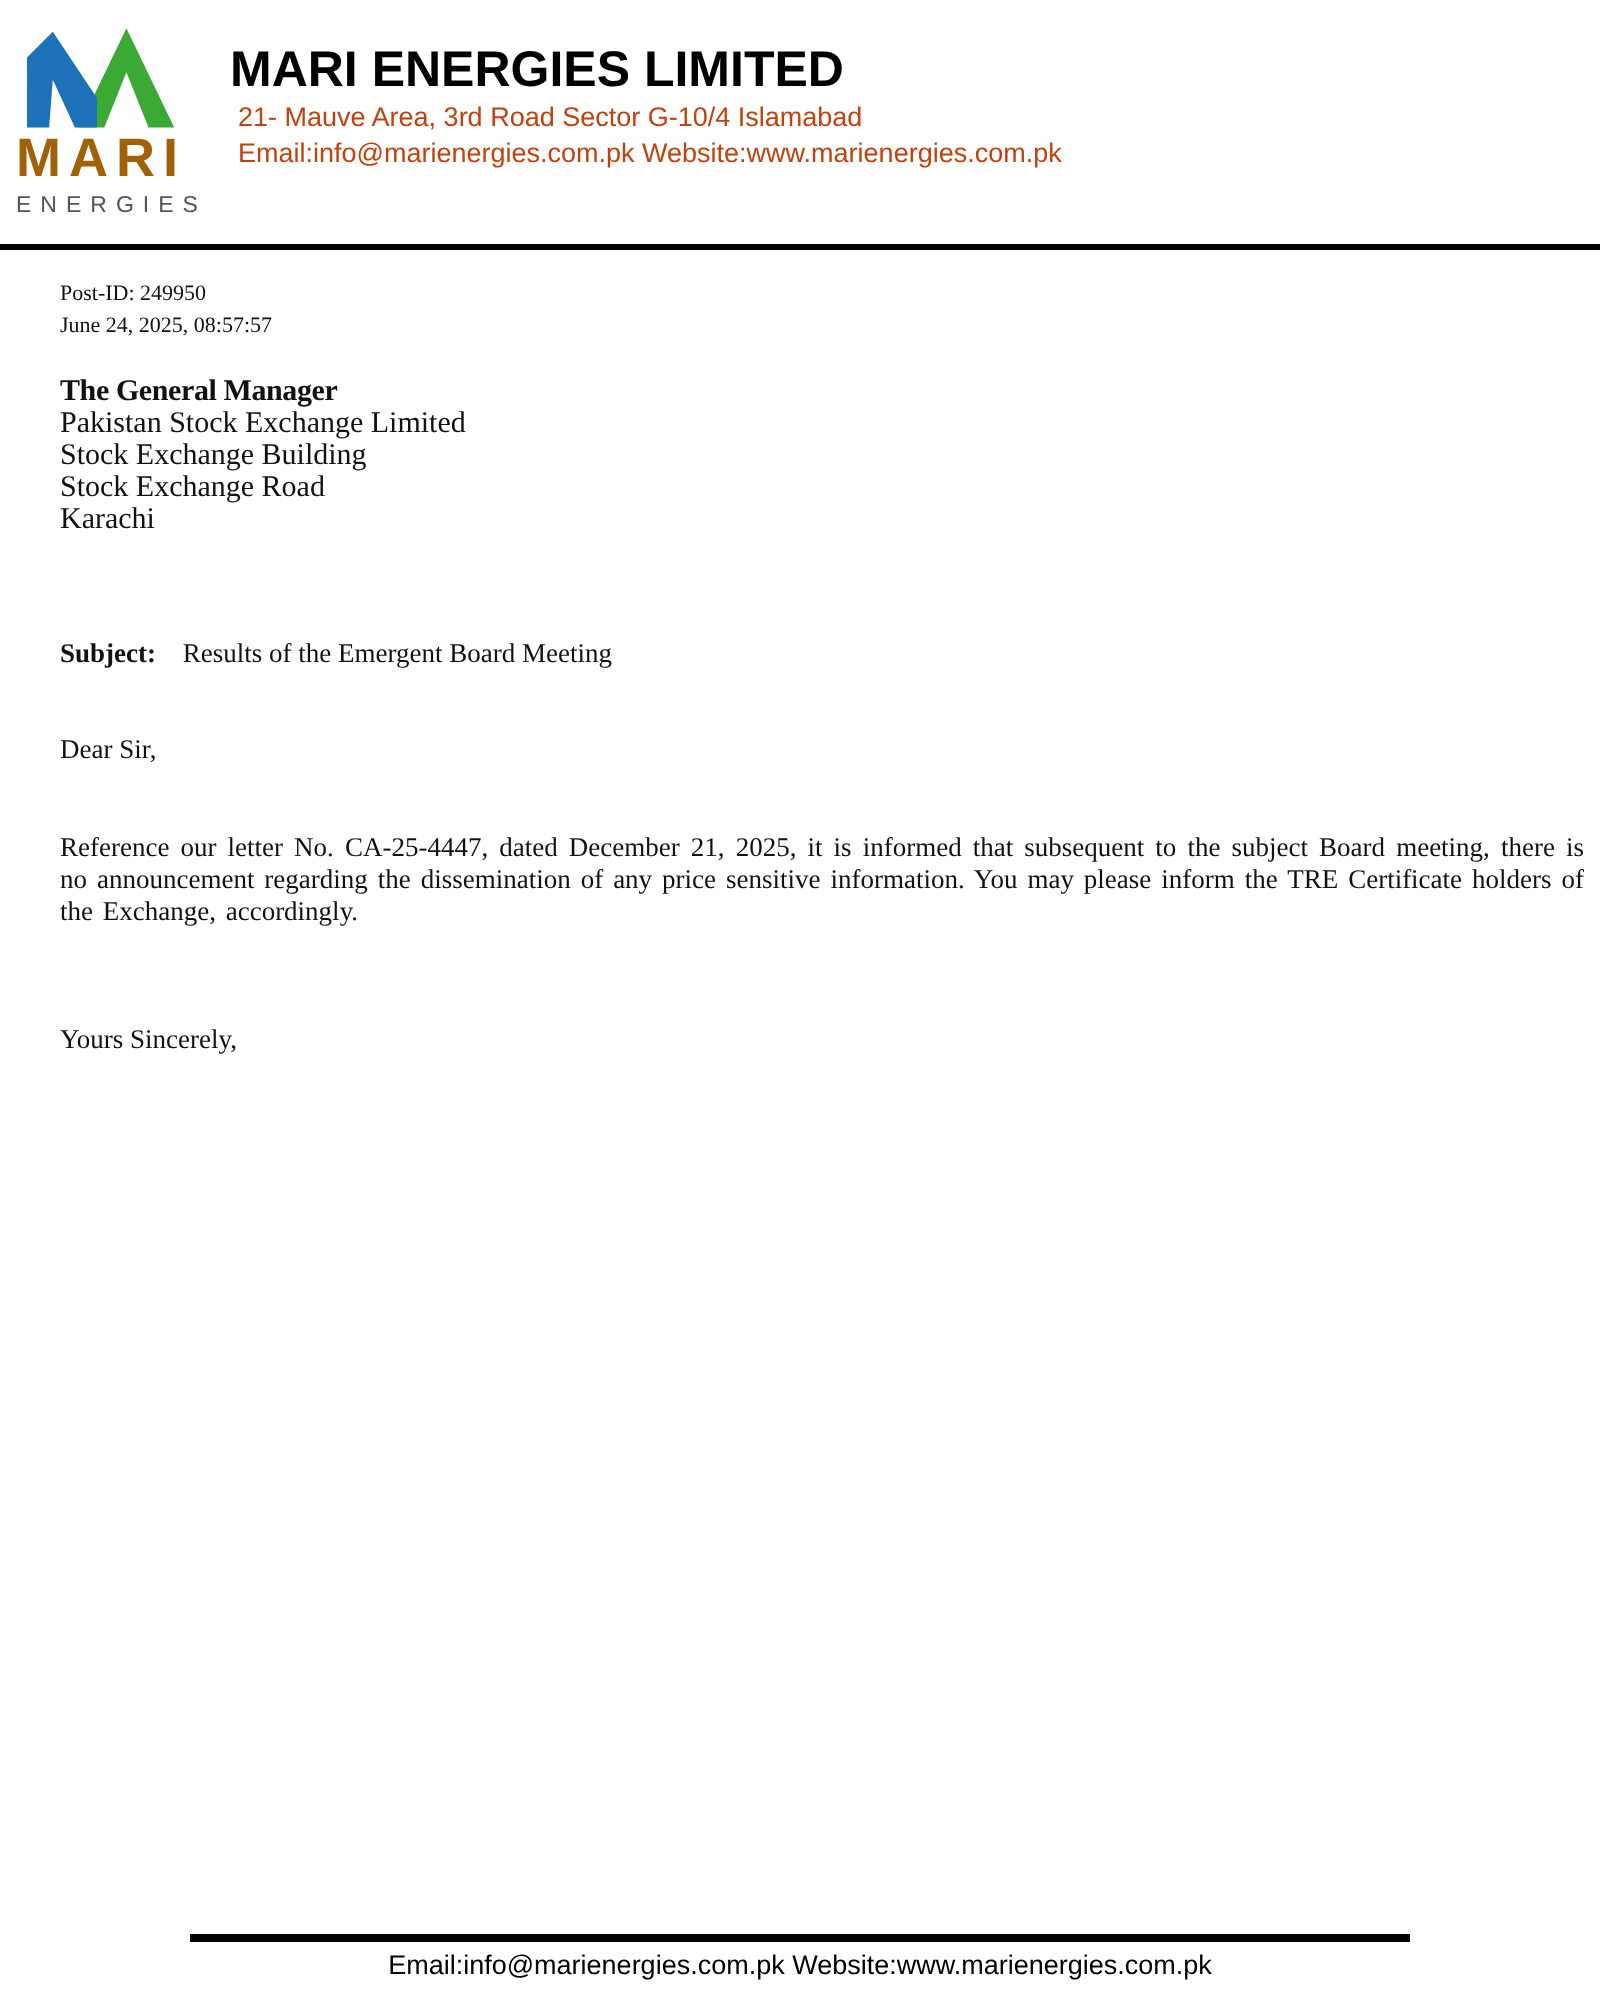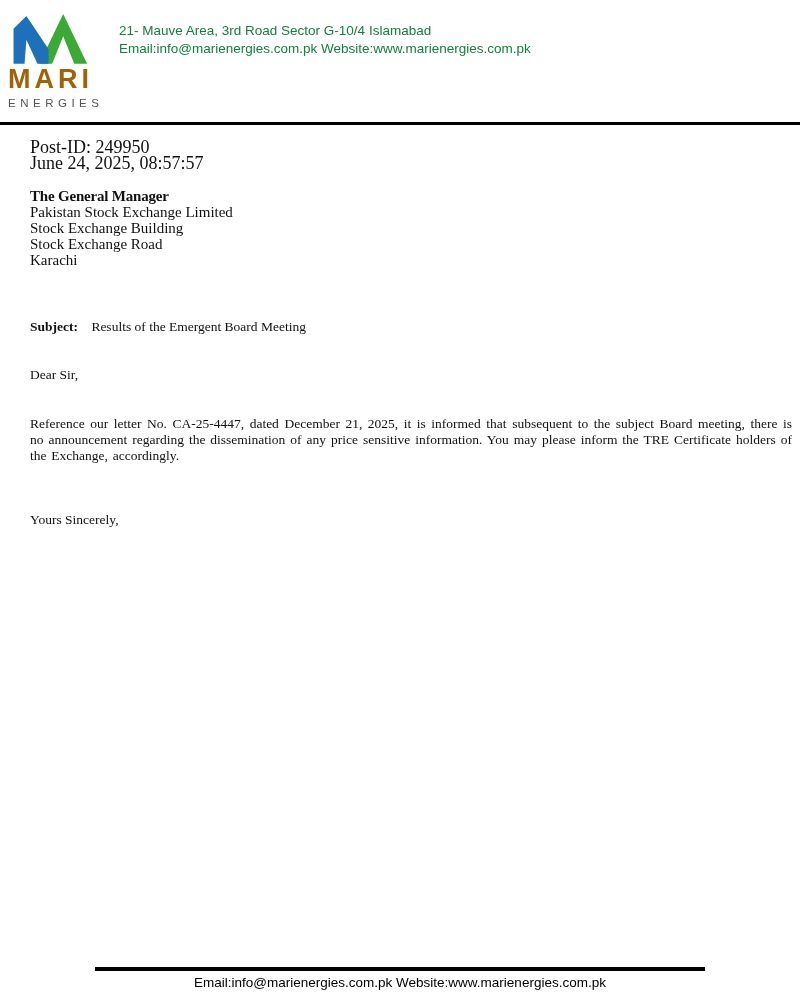--- a/index.html
+++ b/index.html
@@ -48,36 +48,36 @@
     font-family: "Liberation Sans", sans-serif;
   }
   .company-name {
     font-size: 25px;
     font-weight: bold;
     color: #000000;
     line-height: 1.1;
   }
   .head-line {
     font-size: 13.5px;
-    color: #15803d;
+    color: #c2410c;
     line-height: 18px;
     padding-left: 4px;
   }
   .head-rule {
     position: absolute;
     top: 122px; left: 0;
     width: 800px; height: 3px;
     background: #000000;
   }
 
   
   .meta-block {
     position: absolute;
     top: 139px; left: 30px;
-    font-size: 18px;
+    font-size: 11px;
     line-height: 16px;
   }
 
   
   .recipient-block {
     position: absolute;
     top: 188px; left: 30px;
     font-size: 15px;
     line-height: 16px;
   }
@@ -144,20 +144,21 @@
 
       <polygon points="34,56 60,2 86,56 72,56 60,26 48,56" fill="#3aaa35"></polygon>
 
       <polygon points="6,56 6,18 20,4 44,40 44,56 32,56 20,30 18,56" fill="#1d71b8"></polygon>
     </svg>
     <div class="logo-word">MARI</div>
     <div class="logo-subword">ENERGIES</div>
   </div>
 
   <div class="head-text">
+    <div class="company-name">MARI ENERGIES LIMITED</div>
     <div class="head-line">21- Mauve Area, 3rd Road Sector G-10/4 Islamabad</div>
     <div class="head-line">Email:info@marienergies.com.pk Website:www.marienergies.com.pk</div>
   </div>
 
   <div class="head-rule"></div>
 </div>
 
 <div class="meta-block">
   <div>Post-ID: 249950</div>
   <div>June 24, 2025, 08:57:57</div>

